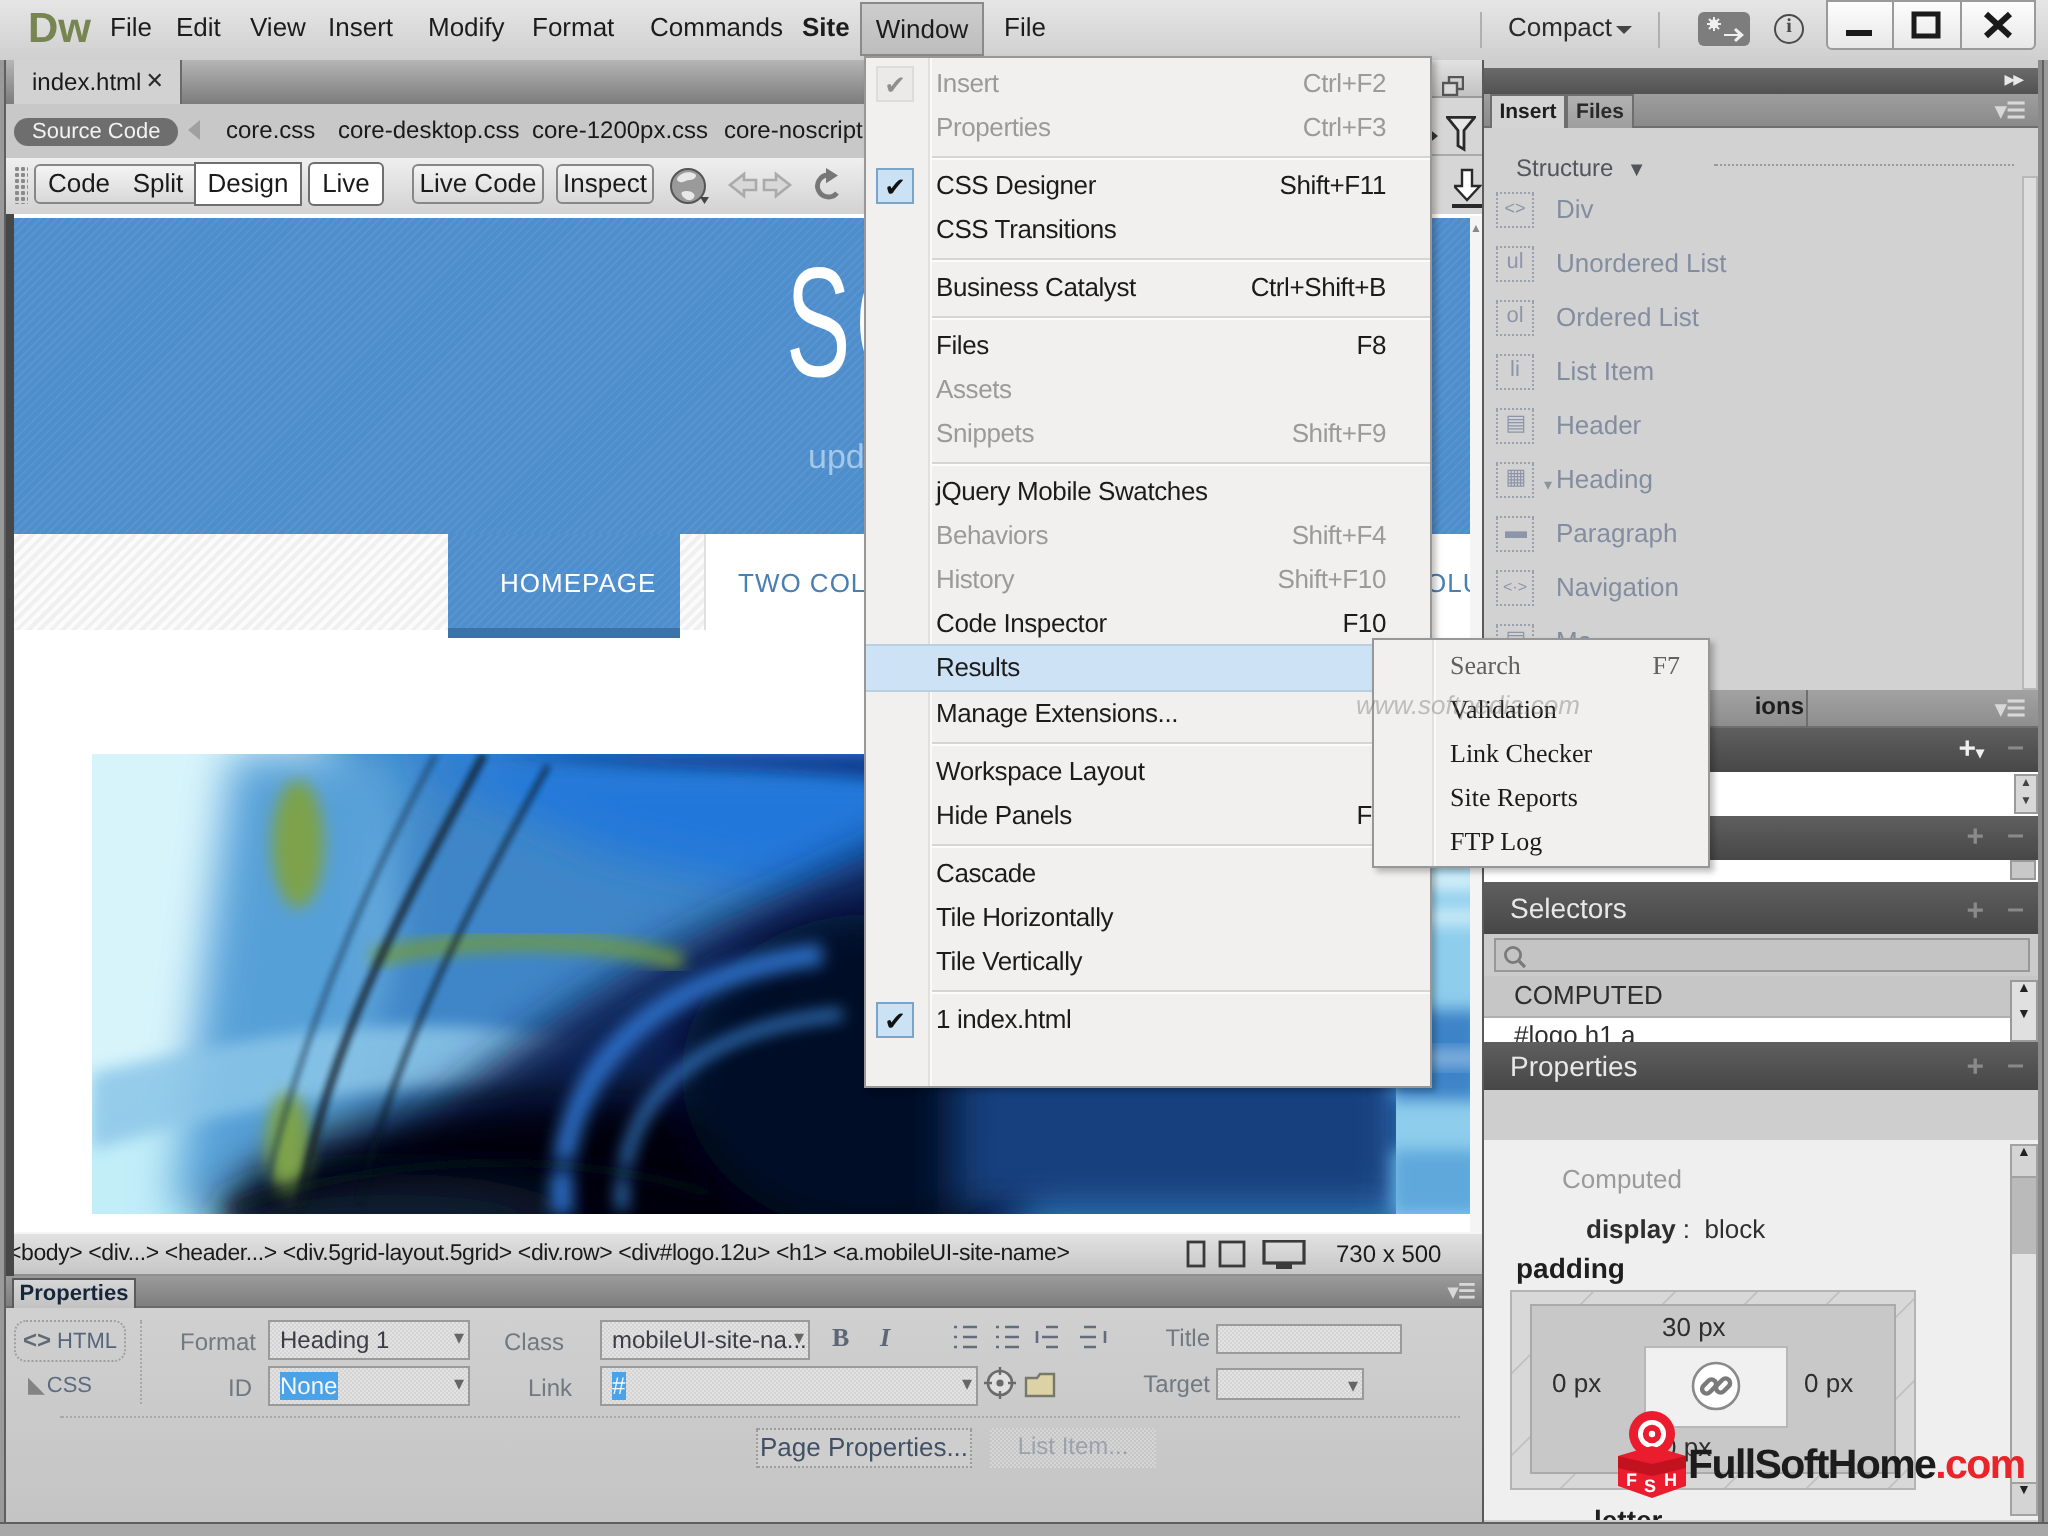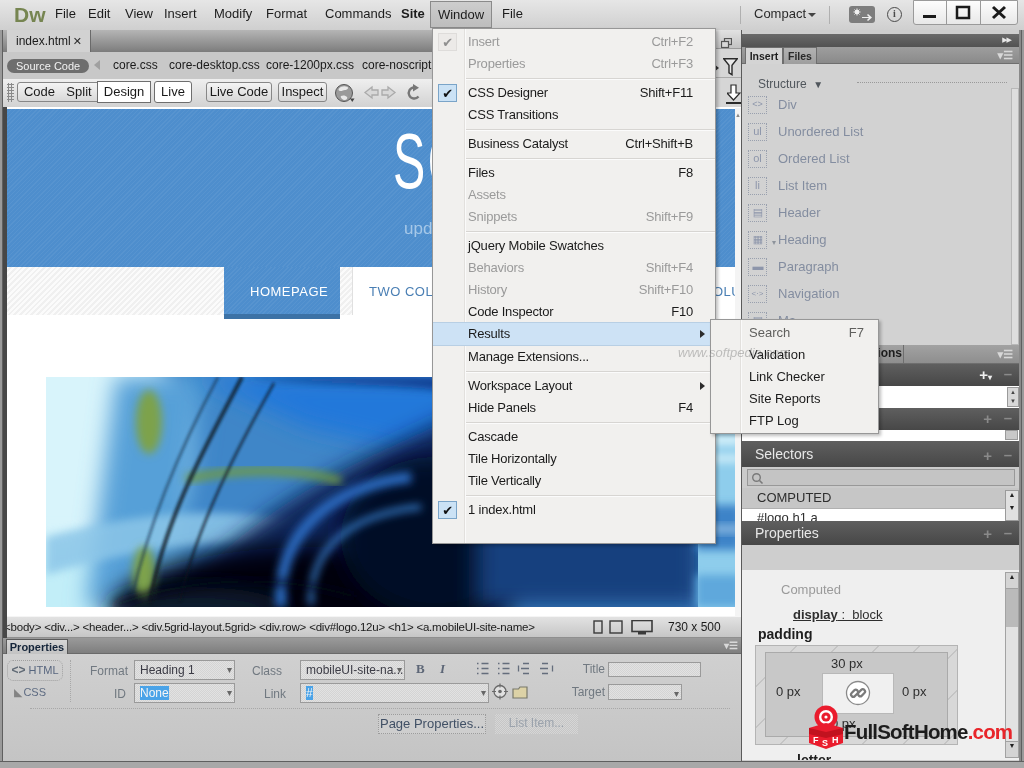--- a/index.html
+++ b/index.html
@@ -32,21 +32,21 @@
   .pm{position:absolute;font-weight:bold;color:#d8d8d8;}
   
   #menu{position:absolute;left:432px;top:28px;width:284px;height:516px;background:#f1f0ee;border:1px solid #979797;box-shadow:2px 2px 3px rgba(0,0,0,0.25);box-sizing:border-box;}
   #menugut{position:absolute;left:31px;top:0;width:1px;height:514px;background:#e2e0dd;box-shadow:1px 0 0 #fafafa;}
   .mi{position:relative;height:22px;line-height:22px;font-size:13px;letter-spacing:-0.2px;color:#1b1b1b;padding-left:35px;}
   .mi .sc{position:absolute;right:22px;top:0;}
   .mi.dis{color:#9a9a9a;}
   .msep{height:1px;background:#d7d5d2;margin:3px 0 3px 33px;box-shadow:0 1px 0 #fbfbfb;}
   .chk{position:absolute;left:5px;top:2px;width:19px;height:18px;box-sizing:border-box;text-align:center;line-height:18px;font-size:13px;}
   .sub{position:absolute;right:10px;top:7px;width:0;height:0;border-left:5px solid #2b2b2b;border-top:4px solid transparent;border-bottom:4px solid transparent;}
-  #submenu{position:absolute;left:710px;top:319px;width:169px;height:115px;background:#f1f0ee;border:1px solid #979797;box-shadow:2px 2px 3px rgba(0,0,0,0.25);box-sizing:border-box;}
+  #submenu{position:absolute;left:686px;top:319px;width:169px;height:115px;background:#f1f0ee;border:1px solid #979797;box-shadow:2px 2px 3px rgba(0,0,0,0.25);box-sizing:border-box;font-family:Liberation Serif, serif;}
   .smi{position:relative;height:22px;line-height:22px;font-size:13px;color:#1b1b1b;padding-left:38px;}
   .fld{position:absolute;height:20px;line-height:18px;background:repeating-conic-gradient(#e2e2e2 0% 25%,#d4d4d4 0% 50%) 0 0/2px 2px;border:1px solid #9a9a9a;box-sizing:border-box;font-size:12px;color:#3c3c46;padding-left:5px;overflow:hidden;}
   .fld .dd{position:absolute;right:2px;top:0;color:#666;font-size:10px;}
   .lbl{position:absolute;font-size:12px;color:#5a646e;opacity:0.8;}
   .ins{position:absolute;left:0;width:278px;height:22px;font-size:13px;color:#6e7a92;opacity:0.78;padding-left:36px;line-height:18px;box-sizing:border-box;}
   .ins .ico{position:absolute;left:6px;top:0px;width:17px;height:16px;border:1px dotted #8a93a5;font-size:11px;color:#7a85a0;text-align:center;line-height:15px;letter-spacing:-1px;}
 </style>
 </head>
 <body>
 <div id="app">
@@ -334,21 +334,21 @@
         <div style="position:absolute;left:15px;top:1px;font-size:13px;color:#2e2e2e;">#logo h1 a</div>
       </div>
       <div style="position:absolute;left:263px;top:145px;width:14px;height:31px;background:#e0e0e0;border:1px solid #9a9a9a;box-sizing:border-box;font-size:7px;color:#222;text-align:center;">▲<br><span style="position:relative;top:6px;">▼</span></div>
 
       <div class="dkhdr" style="top:176px;height:24px;line-height:24px;"><span style="padding-left:13px;font-size:14px;">Properties</span>
         <span style="position:absolute;right:28px;top:1px;font-size:15px;font-weight:bold;color:#8a8a8a;">+</span>
         <span style="position:absolute;right:8px;top:0px;font-size:15px;font-weight:bold;color:#8a8a8a;">–</span></div>
 
       <div style="position:absolute;left:0;top:225px;width:278px;height:190px;background:#efefef;overflow:hidden;">
         <div style="position:absolute;left:39px;top:12px;font-size:13px;color:#9a9a9a;">Computed</div>
-        <div style="position:absolute;left:51px;top:37px;font-size:13px;color:#2e2e2e;text-decoration:underline;"><b>display</b> :&nbsp; block</div>
+        <div style="position:absolute;left:51px;top:37px;font-size:13px;color:#2e2e2e;"><b>display</b> :&nbsp; block</div>
         <div style="position:absolute;left:16px;top:56px;font-size:14px;color:#1e1e1e;font-weight:bold;">padding</div>
 
         <div style="position:absolute;left:13px;top:75px;width:203px;height:100px;background:#d8d8d8;border:1px solid #b4b4b4;box-sizing:border-box;background-image:repeating-linear-gradient(135deg,transparent 0 28px,#c4c4c4 28px 29px);">
           <div style="position:absolute;left:9px;top:6px;width:183px;height:85px;background:#c8c8c8;border:1px solid #aaa;box-sizing:border-box;"></div>
           <div style="position:absolute;left:66px;top:27px;width:72px;height:41px;background:#f0f0f0;border:1px solid #b8b8b8;box-sizing:border-box;"></div>
           <svg style="position:absolute;left:89px;top:34px;" width="26" height="26" viewBox="0 0 26 26">
               <circle cx="13" cy="13" r="11.5" fill="#fff" stroke="#8a8a8a" stroke-width="1.3"></circle>
               <g stroke="#7a7a7a" stroke-width="2.2" fill="none">
                 <rect x="5.5" y="11" width="8" height="4.5" rx="2.2" transform="rotate(-45 9.5 13.2)"></rect>
                 <rect x="12.5" y="10.5" width="8" height="4.5" rx="2.2" transform="rotate(-45 16.5 12.7)"></rect>

